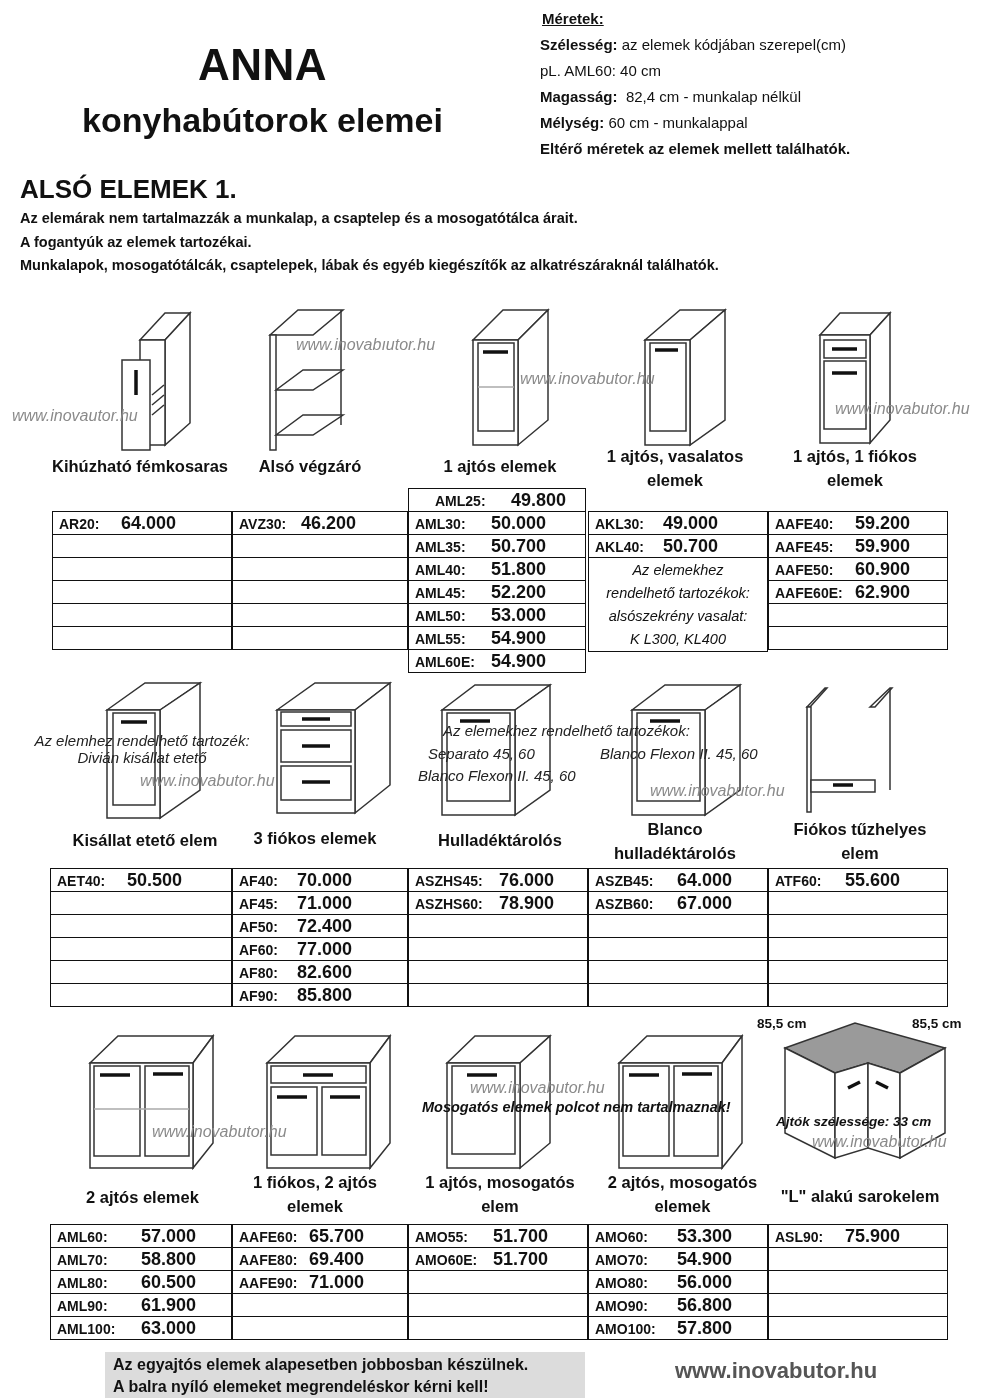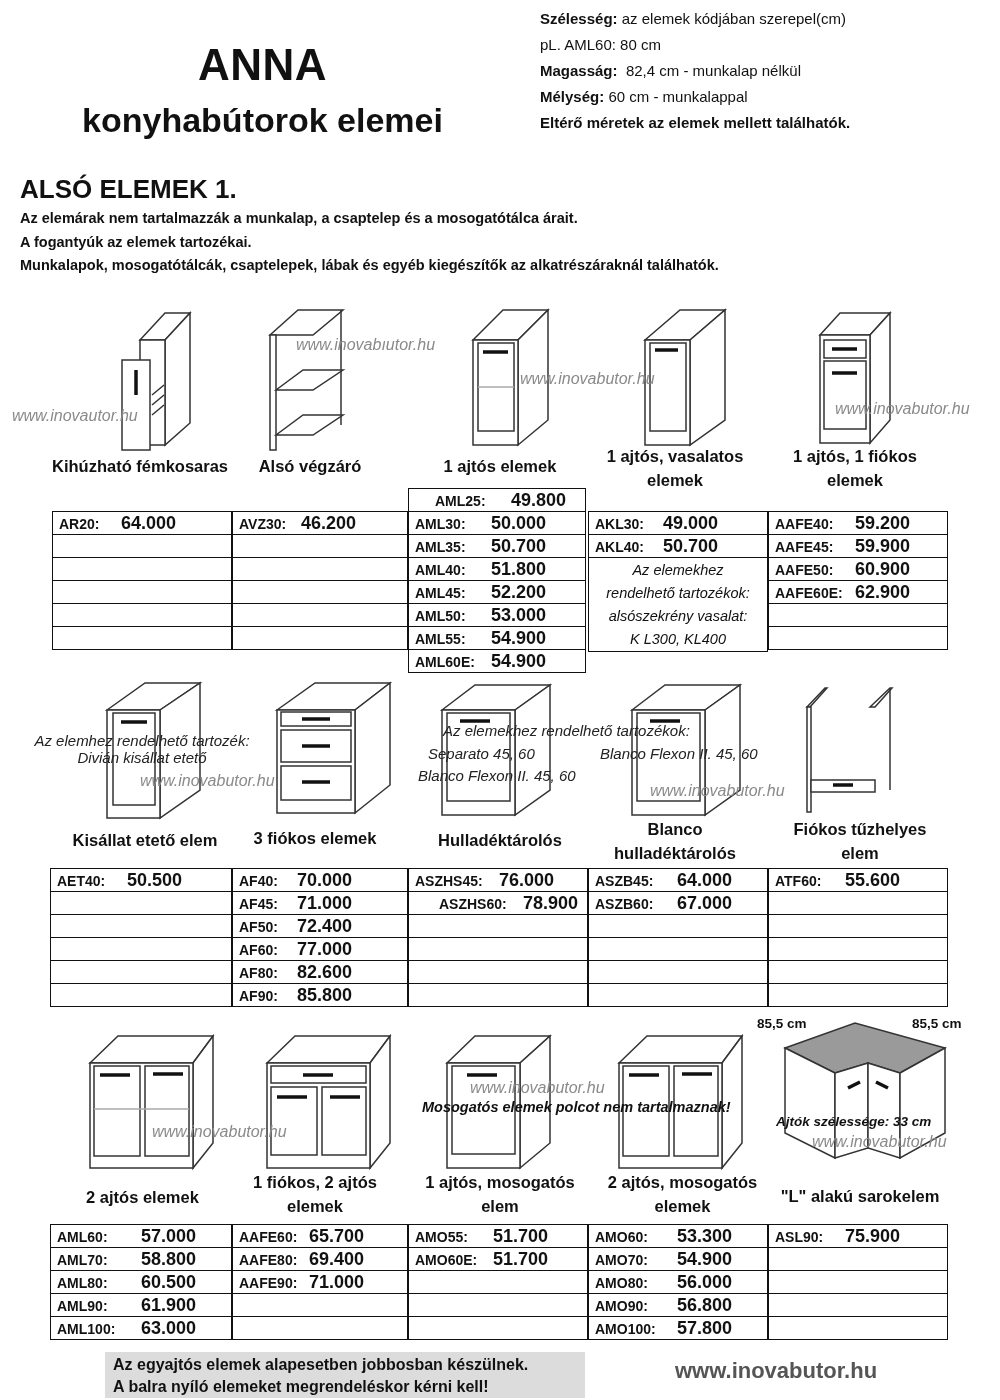--- a/index.html
+++ b/index.html
@@ -30,22 +30,23 @@
   svg.cab .g { fill: #9a9a9a; }
   svg.cab .gl { stroke: #aaa; }
 </style>
 </head>
 <body>
 
 <div class="abs title-main">ANNA</div>
 <div class="abs title-sub">konyhabútorok elemei</div>
 
 <div class="abs dims">
+  <div class="hdr">Méretek:</div>
   <div class="row"><b>Szélesség:</b> <span>az elemek kódjában szerepel(cm)</span></div>
-  <div class="row">pL. AML60: 80 cm</div>
+  <div class="row">pL. AML60: 40 cm</div>
   <div class="row"><b>Magasság:</b>&nbsp; <span>82,4 cm - munkalap nélkül</span></div>
   <div class="row"><b>Mélység:</b> <span>60 cm - munkalappal</span></div>
   <div class="note">Eltérő méretek az elemek mellett találhatók.</div>
 </div>
 
 <div class="abs section-title">ALSÓ ELEMEK 1.</div>
 <div class="abs notes">
   <div>Az elemárak nem tartalmazzák a munkalap, a csaptelep és a mosogatótálca árait.</div>
   <div>A fogantyúk az elemek tartozékai.</div>
   <div>Munkalapok, mosogatótálcák, csaptelepek, lábak és egyéb kiegészítők az alkatrészáraknál találhatók.</div>
@@ -318,21 +319,21 @@
         <td><span class="code" style="width: 58px;">AF90:</span><span class="price">85.800</span></td>
       </tr>
     </tbody>
   </table>
 <table class="pt" style="left:408px;top:868px;width:180px">
     <tbody id="t2c3">
       <tr>
         <td><span class="code" style="width: 84px;">ASZHS45:</span><span class="price">76.000</span></td>
       </tr>
       <tr>
-        <td><span class="code" style="width: 84px; margin-left: 24px;">ASZHS60:</span><span class="price">78.900</span></td>
+        <td><span class="code" style="width: 84px;">ASZHS60:</span><span class="price">78.900</span></td>
       </tr>
       <tr>
         <td></td>
       </tr>
       <tr>
         <td></td>
       </tr>
       <tr>
         <td></td>
       </tr>

